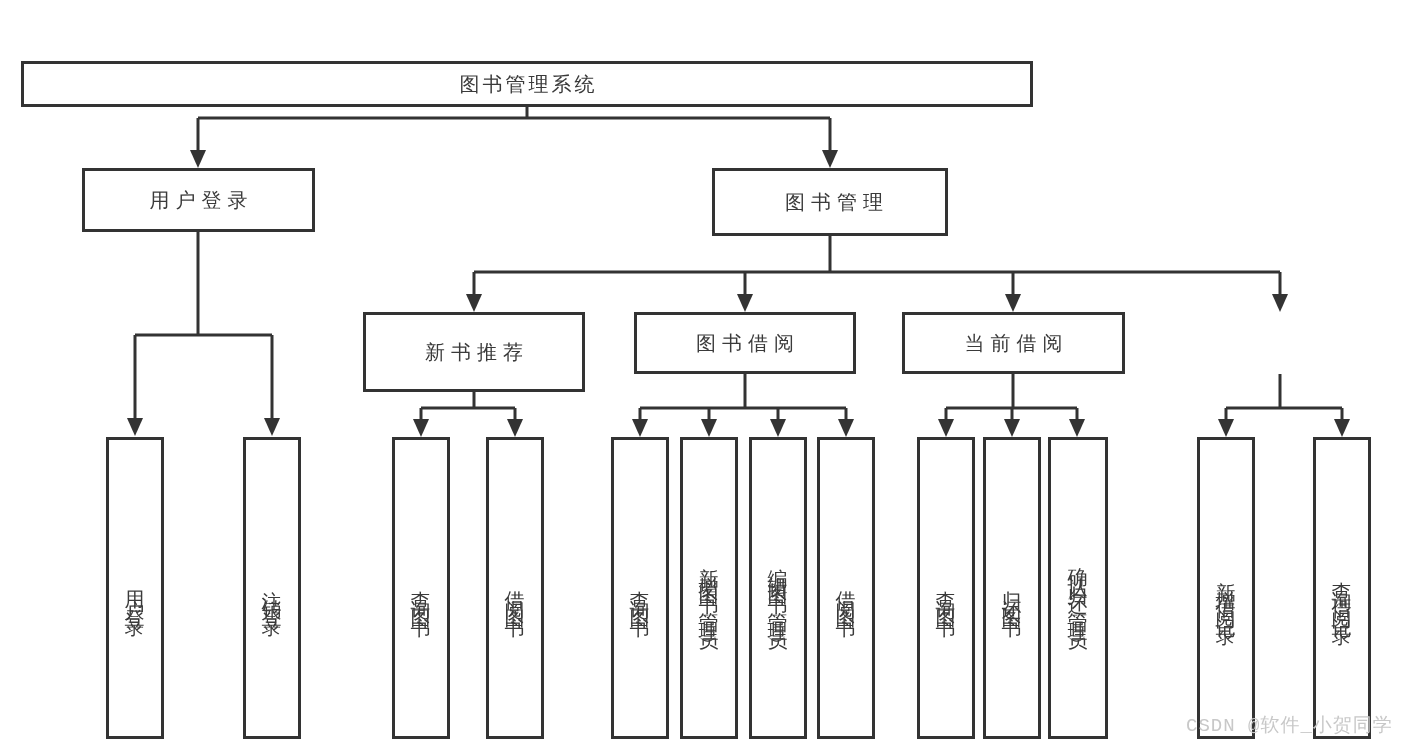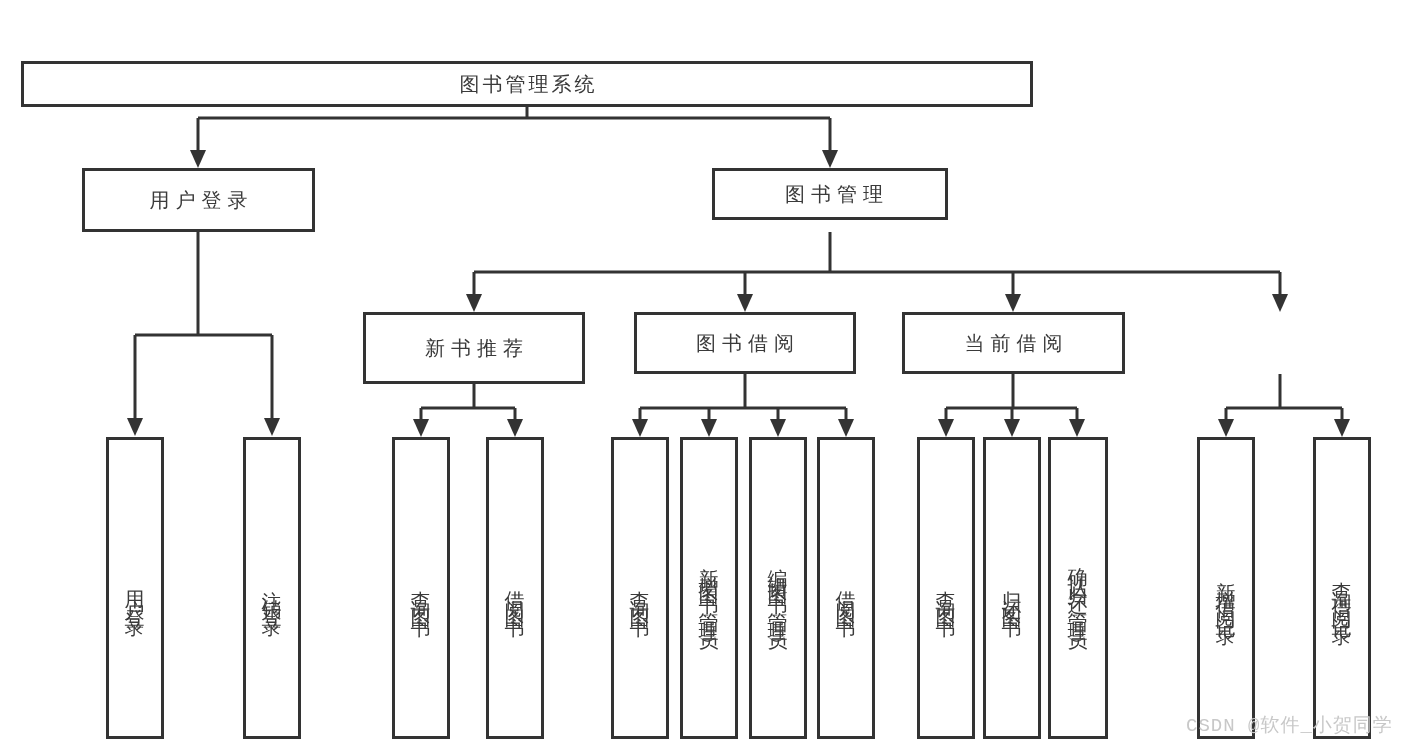--- a/index.html
+++ b/index.html
@@ -98,25 +98,25 @@
     <polygon points="1334,419 1350,419 1342,437"></polygon>
   </svg>
 
   <div class="node" style="left:21px;top:13px;width:1012px;height:46px;margin-top:48px;">
     <span class="root-label">图书管理系统</span>
   </div>
 
   <div class="node" style="left:82px;top:168px;width:233px;height:64px;">
     <span class="hlabel">用户登录</span>
   </div>
-  <div class="node" style="left:712px;top:168px;width:236px;height:52px;padding-left:8px;">
+  <div class="node" style="left:712px;top:168px;width:236px;height:68px;padding-left:8px;">
     <span class="hlabel">图书管理</span>
   </div>
 
-  <div class="node" style="left:363px;top:312px;width:222px;height:72px;">
+  <div class="node" style="left:363px;top:312px;width:222px;height:80px;">
     <span class="hlabel">新书推荐</span>
   </div>
   <div class="node" style="left:902px;top:312px;width:223px;height:62px;">
     <span class="hlabel">当前借阅</span>
   </div>
   <div class="node" style="left:634px;top:312px;width:222px;height:62px;">
     <span class="hlabel">图书借阅</span>
   </div>
 
   <div class="node" style="left:106px;top:437px;width:58px;height:302px;">

